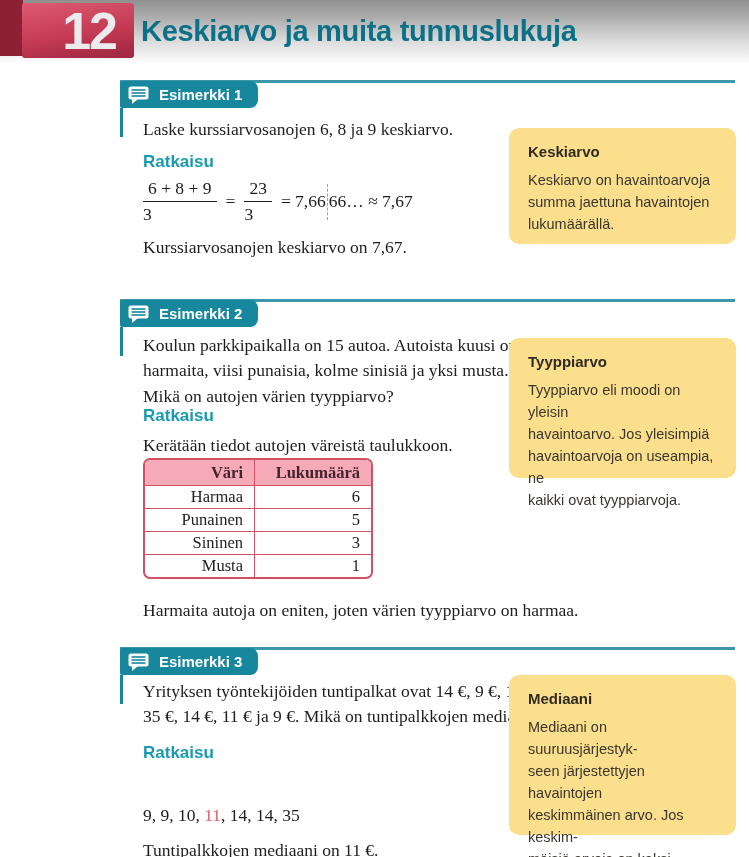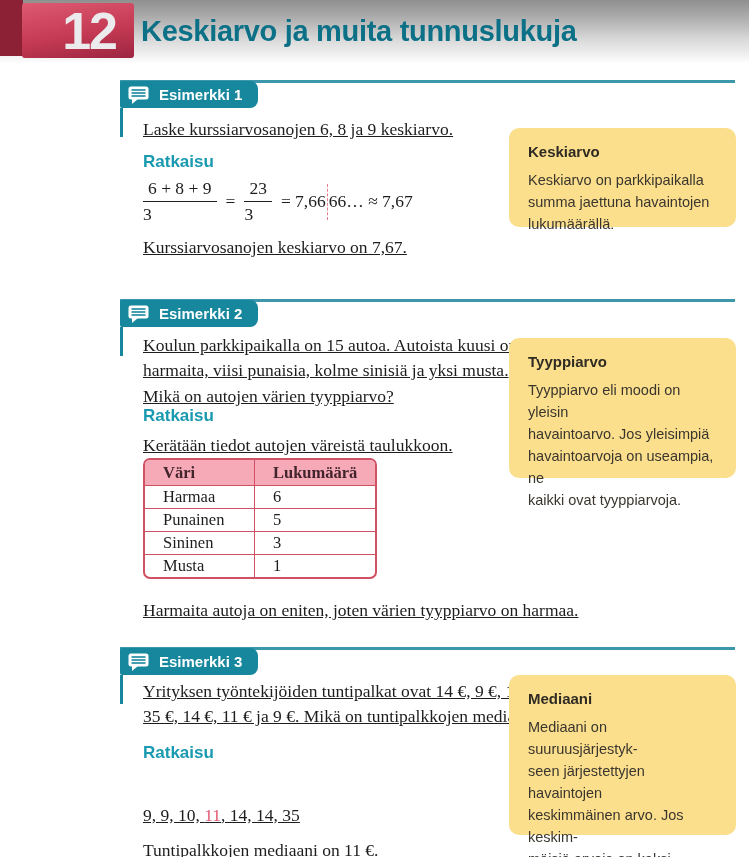--- a/index.html
+++ b/index.html
@@ -22,41 +22,41 @@
   
   .example { position:absolute; left:120px; width:615px; border-top:3px solid #3d97ab; }
   .example-badge { position:absolute; left:0; top:-2px; height:27px; background:#17879d;
     border-radius:2px 8px 8px 2px; display:flex; align-items:center; gap:10px;
     padding:0 16px 0 8px; }
   .example-badge-label { font-family:"Liberation Sans", sans-serif; font-weight:bold;
     font-size:15px; color:#ffffff; white-space:nowrap; }
   .badge-tail { position:absolute; left:0; top:25px; width:3px; height:29px; background:#17879d; }
   .bubble-icon { display:block; }
 
-  .body-text { position:absolute; font-size:17.5px; color:#1d1d1f; line-height:25.4px; white-space:nowrap;text-decoration:underline; }
+  .body-text { position:absolute; font-size:17.5px; color:#1d1d1f; line-height:25.4px; white-space:nowrap; }
   .ratkaisu { position:absolute; font-family:"Liberation Sans", sans-serif; font-weight:bold;
     font-size:17px; color:#1a9ab0; }
 
   
   .formula { position:absolute; display:flex; align-items:center; font-size:17.5px; color:#1d1d1f; }
   .frac { display:inline-flex; flex-direction:column; align-items:flex-start; text-align:center; }
   .frac .num { border-bottom:1.5px solid #1d1d1f; padding:0 5px 2px; }
   .frac .den { padding-top:2px; }
   .f-gap { margin:0 9px; }
   .f-cut { border-left:1.5px dashed #e87b8e; height:36px; margin:0 1px; }
 
   
   .sequence { white-space:pre; }
   .seq-highlight { color:#e55a74; }
 
   
   .data-table { position:absolute; border-collapse:separate; border-spacing:0;
     border:2px solid #d05064; border-radius:7px; font-size:16.5px; color:#1d1d1f;
     background:#ffffff; overflow:hidden; }
-  .data-table th, .data-table td { text-align:left; padding:1px 18px; height:23px; }
+  .data-table th, .data-table td { text-align:right; padding:1px 11px; height:23px; }
   .data-table th { background:#f6a9b7; font-weight:bold; color:#42252c; height:25px; }
   .data-table th:first-child, .data-table td:first-child { width:110px; border-right:1.5px solid #d05064; }
   .data-table th:last-child, .data-table td:last-child { width:116px; }
   .data-table td { border-top:1.5px solid #d05064; }
 
   
   .sidebar-box { position:absolute; left:509px; width:227px; background:#fbdf8d;
     border-radius:10px; padding:15px 19px; font-family:"Liberation Sans", sans-serif; }
   .sidebar-title { font-weight:bold; font-size:15px; color:#2f2b23; margin-bottom:9px; }
   .sidebar-line { font-size:14.5px; line-height:22px; color:#3a362e; }
@@ -101,23 +101,23 @@
         <span class="den">3</span>
       </span>
       <span class="f-gap" style="margin-right:0;">= 7,66</span>
       <span class="f-cut"></span>
       <span>66… ≈ 7,67</span>
     </div>
 
     <div class="body-text" style="left:23px; top:152px;">Kurssiarvosanojen keskiarvo on 7,67.</div>
   </div>
 
-  <div class="sidebar-box" style="top:128px; height:99px;">
+  <div class="sidebar-box" style="top:128px; height:116px;">
     <div class="sidebar-title">Keskiarvo</div>
-    <div class="sidebar-line">Keskiarvo on parkkipaikalla</div>
+    <div class="sidebar-line">Keskiarvo on havaintoarvoja</div>
     <div class="sidebar-line">summa jaettuna havaintojen</div>
     <div class="sidebar-line">lukumäärällä.</div>
   </div>
 
   <div class="example" style="top:299px; height:316px;">
     <div class="example-badge">
       <svg class="bubble-icon" width="21" height="18" viewBox="0 0 21 18">
         <rect x="0.5" y="0.5" width="20" height="13" rx="2.5" fill="#ffffff"></rect>
         <path d="M4 13 L4 18 L10 13 Z" fill="#ffffff"></path>
         <line x1="3.5" y1="4" x2="17.5" y2="4" stroke="#17879d" stroke-width="1.6"></line>

